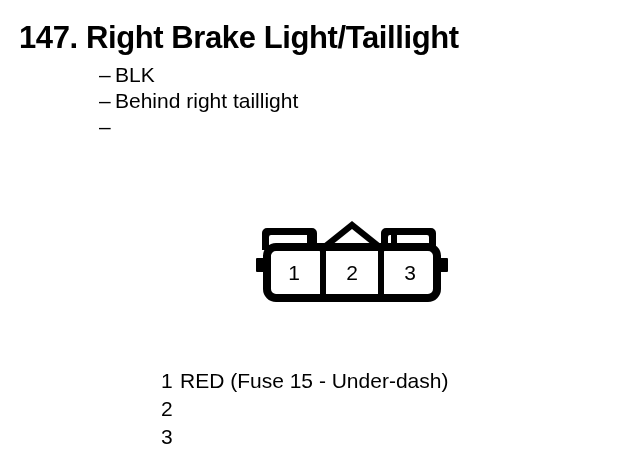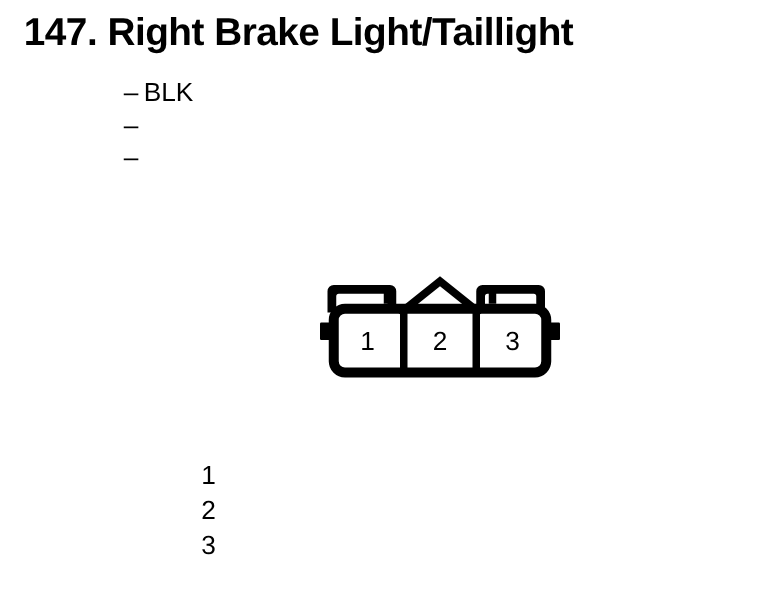--- a/index.html
+++ b/index.html
@@ -20,21 +20,21 @@
   #page {
     position: absolute;
     inset: 0;
     background: #ffffff;
   }
 
   
   .title {
     position: absolute;
     left: 19px;
-    top: 8px;
+    top: 20px;
     font-size: 31px;
     font-weight: bold;
     letter-spacing: -0.4px;
     white-space: nowrap;
     line-height: 36px;
     text-align: right;
   }
 
   
   .bullets {
@@ -102,20 +102,21 @@
 
   <div class="bullets">
 
     <div class="bullet-row">
       <span class="bullet-dash">–</span>
       <span class="bullet-text">BLK</span>
     </div>
 
     <div class="bullet-row">
       <span class="bullet-dash">–</span>
+      <span class="bullet-text">Behind right taillight</span>
     </div>
 
     <div class="bullet-row">
       <span class="bullet-dash">–</span>
     </div>
 
   </div>
 
   <div class="connector-wrap">
     <svg width="200" height="94" viewBox="0 0 200 94" xmlns="http://www.w3.org/2000/svg">
@@ -141,20 +142,21 @@
       <text x="42" y="68" text-anchor="middle" font-family="Liberation Sans, sans-serif" font-size="21" fill="#000000">1</text>
       <text x="100" y="68" text-anchor="middle" font-family="Liberation Sans, sans-serif" font-size="21" fill="#000000">2</text>
       <text x="158" y="68" text-anchor="middle" font-family="Liberation Sans, sans-serif" font-size="21" fill="#000000">3</text>
     </svg>
   </div>
 
   <div class="legend">
 
     <div class="legend-row">
       <span class="legend-pin">1</span>
+      <span class="legend-desc">RED (Fuse 15 - Under-dash)</span>
     </div>
 
     <div class="legend-row">
       <span class="legend-pin">2</span>
     </div>
 
     <div class="legend-row">
       <span class="legend-pin">3</span>
     </div>
 

